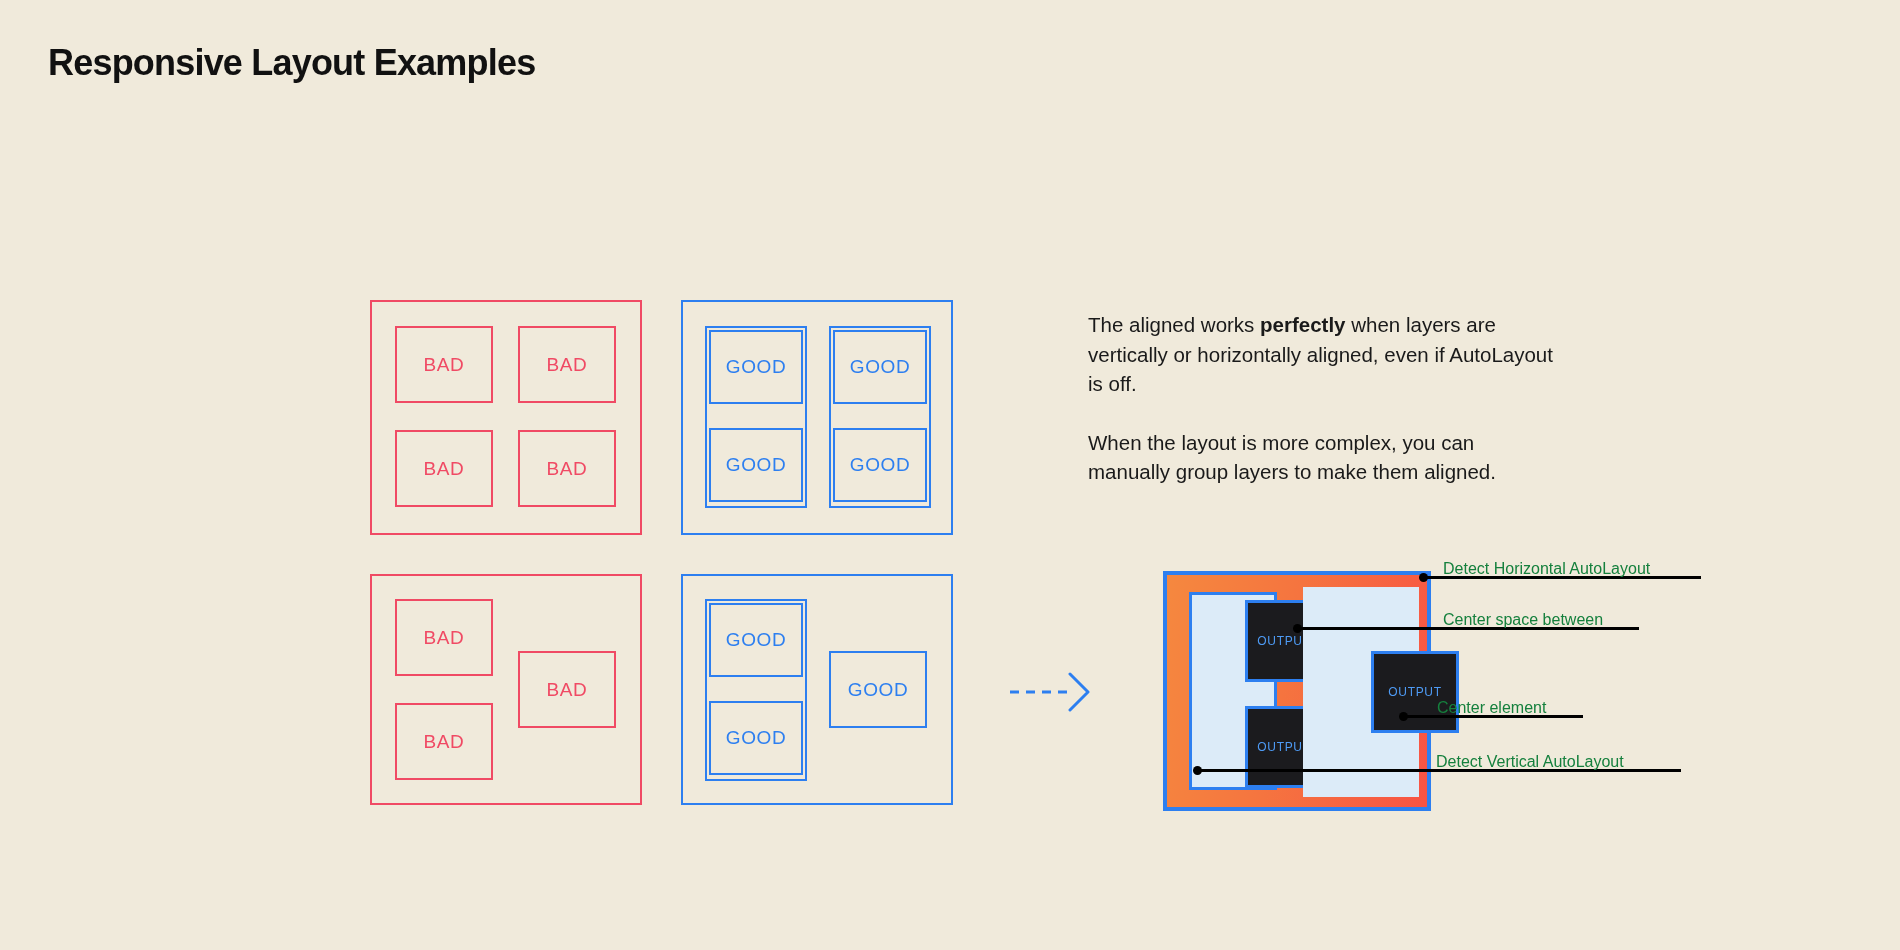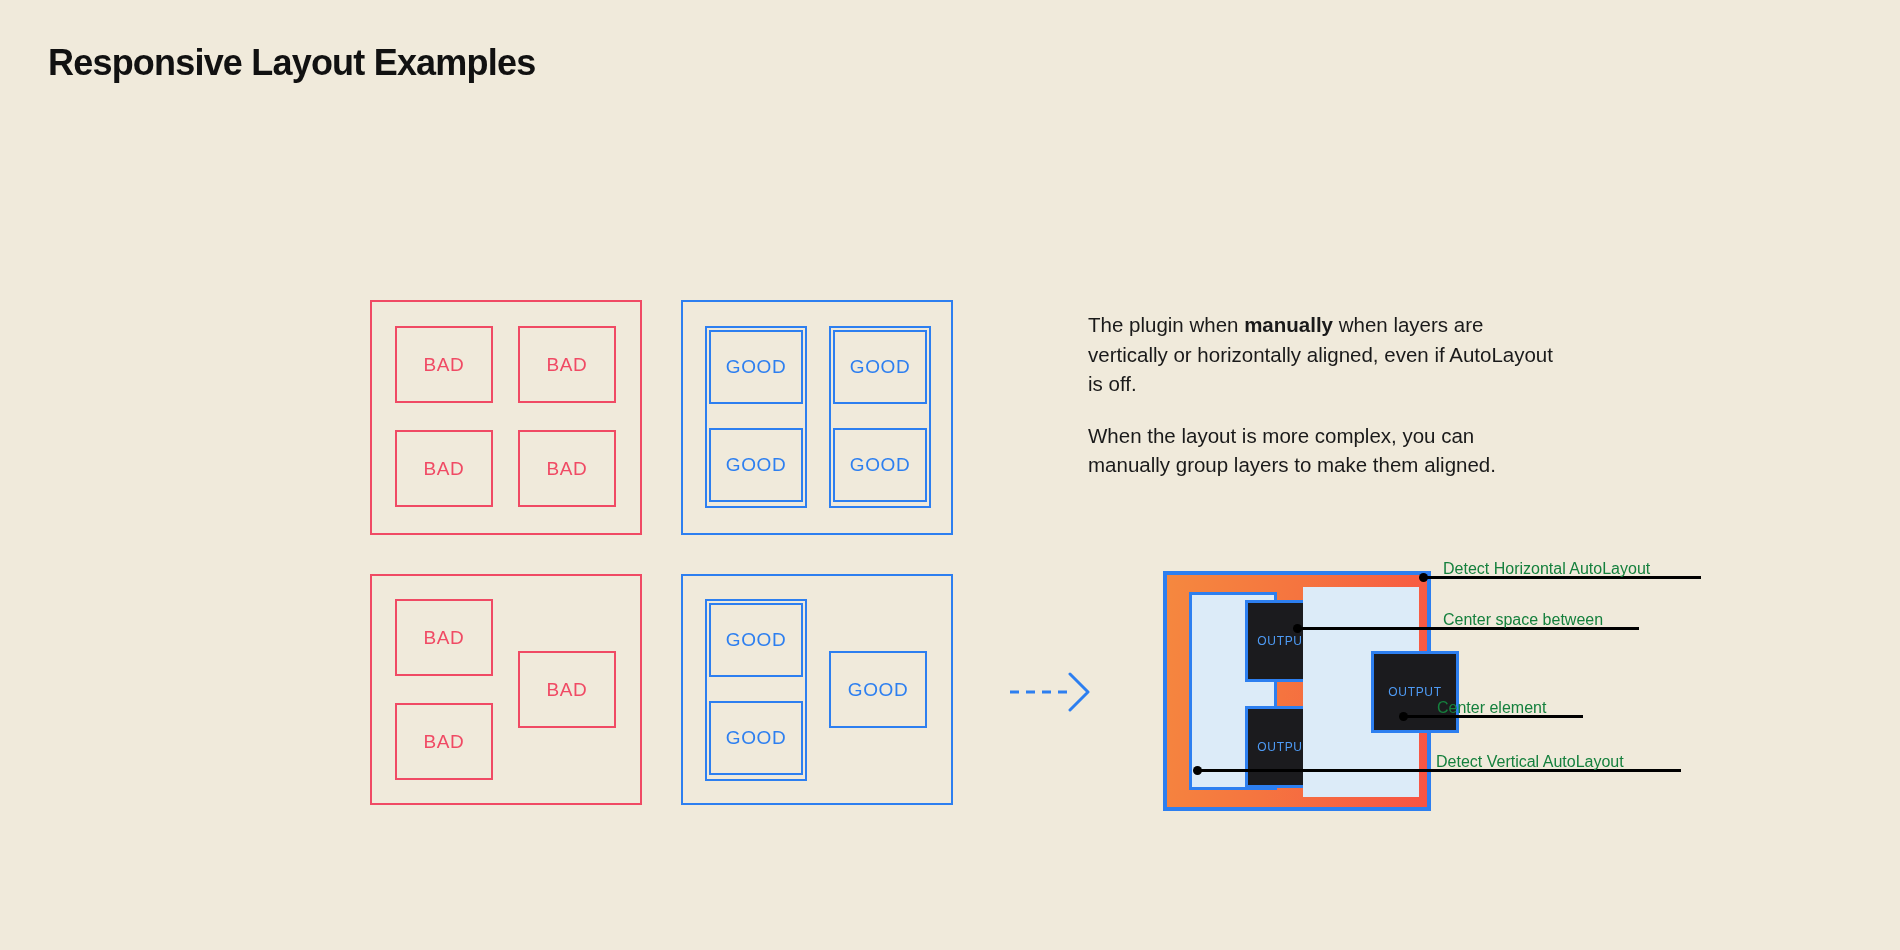--- a/index.html
+++ b/index.html
@@ -44,21 +44,21 @@
   .good { --c: #2D7FF0; }
 
   
   .arrow-wrap { position: absolute; left: 1008px; top: 672px; width: 90px; height: 40px; }
 
   
   .copy {
     position: absolute; left: 1088px; top: 310px; width: 470px;
     font-size: 20.5px; line-height: 29.5px; color: #1A1A1A;
   }
-  .copy p + p { margin-top: 22px; }
+  .copy p + p { margin-top: 29px; }
   .copy b { font-weight: 700; }
 
   
   .diagram {
     position: absolute; left: 1163px; top: 571px;
     width: 268px; height: 240px;
     border: 4px solid #2D7FF0;
     background: linear-gradient(100deg, #F5883F 0%, #F5743F 45%, #F85344 100%);
   }
   .panel-left {
@@ -142,21 +142,21 @@
   </div>
 
   <div class="arrow-wrap">
     <svg width="90" height="40" viewBox="0 0 90 40">
       <line x1="2" y1="20" x2="62" y2="20" stroke="#2D7FF0" stroke-width="3" stroke-dasharray="9 7"></line>
       <polyline points="62,2 80,20 62,38" fill="none" stroke="#2D7FF0" stroke-width="3" stroke-linecap="round" stroke-linejoin="round"></polyline>
     </svg>
   </div>
 
   <div class="copy">
-    <p><span>The plugin when </span><b>manually</b><span> when layers are vertically or horizontally aligned, even if AutoLayout is off.</span></p>
+    <p><span>The aligned works </span><b>perfectly</b><span> when layers are vertically or horizontally aligned, even if AutoLayout is off.</span></p>
     <p>When the layout is more complex, you can manually group layers to make them aligned.</p>
   </div>
 
   <div class="diagram">
 
     <div class="panel-left">
       <div class="out-box out-l1">OUTPUT</div>
       <div class="out-box out-l2">OUTPUT</div>
     </div>
 

